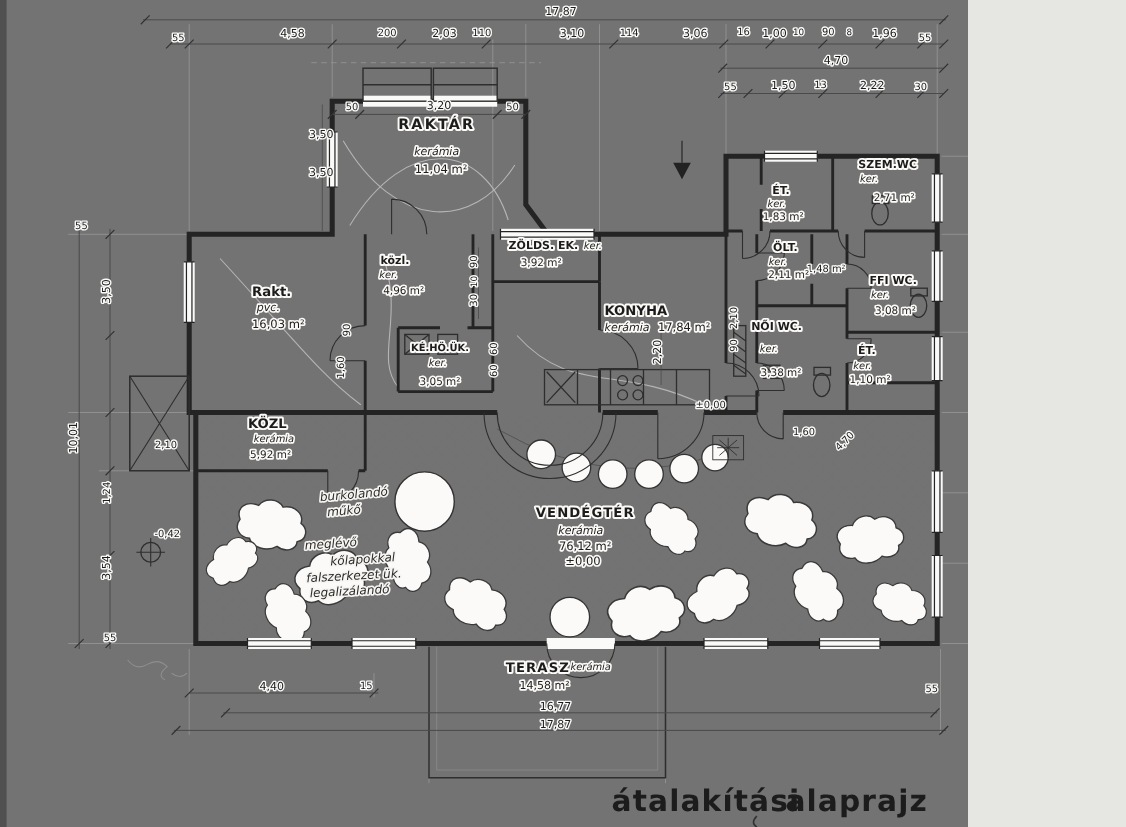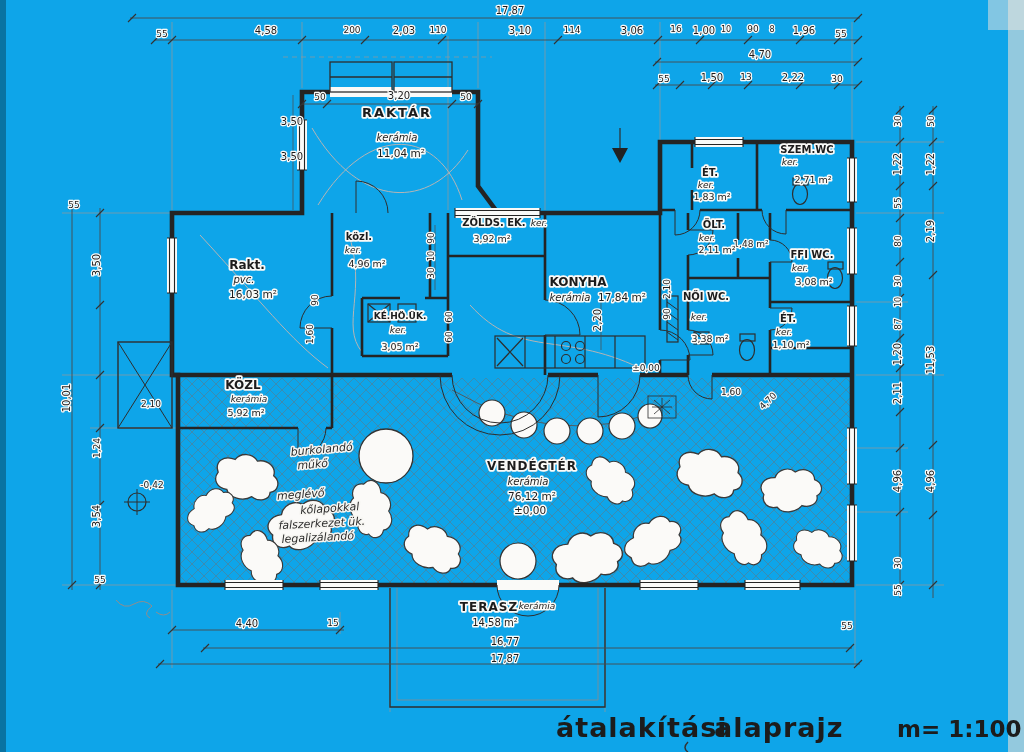--- a/index.html
+++ b/index.html
@@ -1,16 +1,16 @@
 <!DOCTYPE html>
 <html><head>
 <meta charset="utf-8">
 <style>
   html,body{margin:0;padding:0;background:#e6e6e3;}
-  .page{position:relative;width:1024px;height:752px;background:#0ea5e9;overflow:hidden;
+  .page{position:relative;width:880px;height:752px;background:#737373;overflow:hidden;
         font-family:"DejaVu Sans",sans-serif;}
   svg{position:absolute;left:0;top:0;}
   text{fill:#1c1c1c;font-family:"DejaVu Sans",sans-serif;}
   .dim{font-size:10px;text-anchor:middle;paint-order:stroke;stroke:#fafaf8;stroke-width:2.5px;stroke-linejoin:round;}
   .note{font-size:11px;font-style:italic;fill:#2c2c2c;text-anchor:middle;paint-order:stroke;stroke:#f6f5f1;stroke-width:3px;stroke-linejoin:round;}
   .rname{font-size:12px;font-weight:bold;text-anchor:middle;paint-order:stroke;stroke:#fbfaf7;stroke-width:3.5px;stroke-linejoin:round;}
   .rname-big{font-size:13px;letter-spacing:2px;}
   .rmat{font-size:10px;font-style:italic;text-anchor:middle;paint-order:stroke;stroke:#fbfaf7;stroke-width:3px;stroke-linejoin:round;}
   .rarea{font-size:10.5px;text-anchor:middle;paint-order:stroke;stroke:#fbfaf7;stroke-width:3px;stroke-linejoin:round;}
   .title{font-size:27px;font-weight:bold;letter-spacing:1px;}

